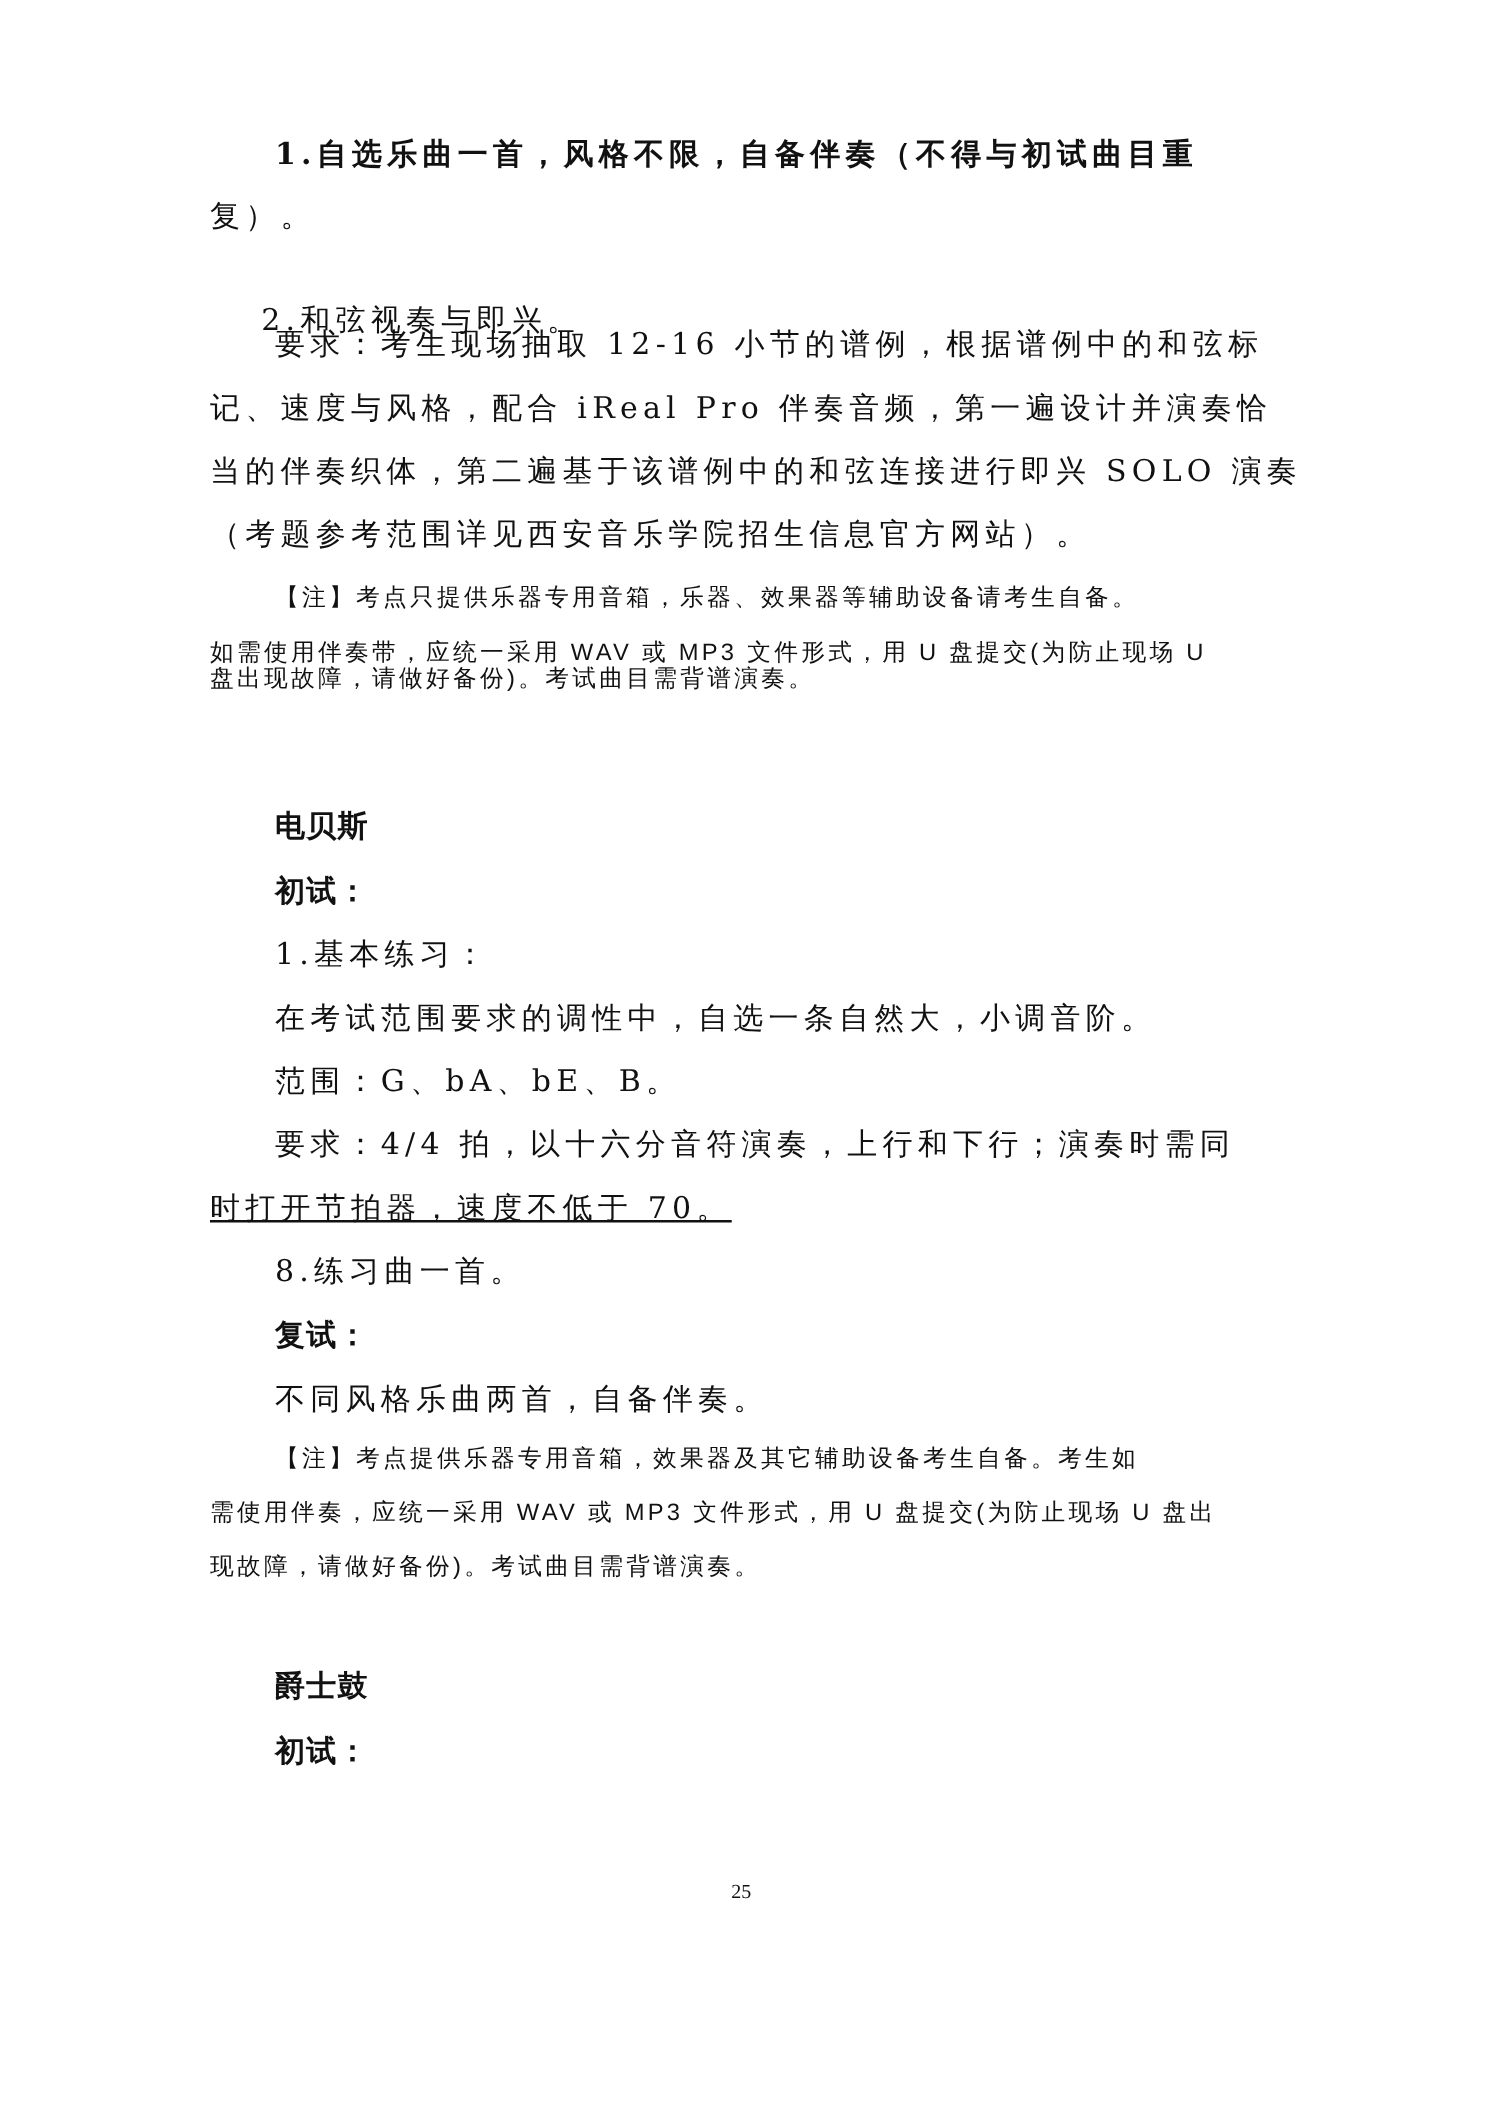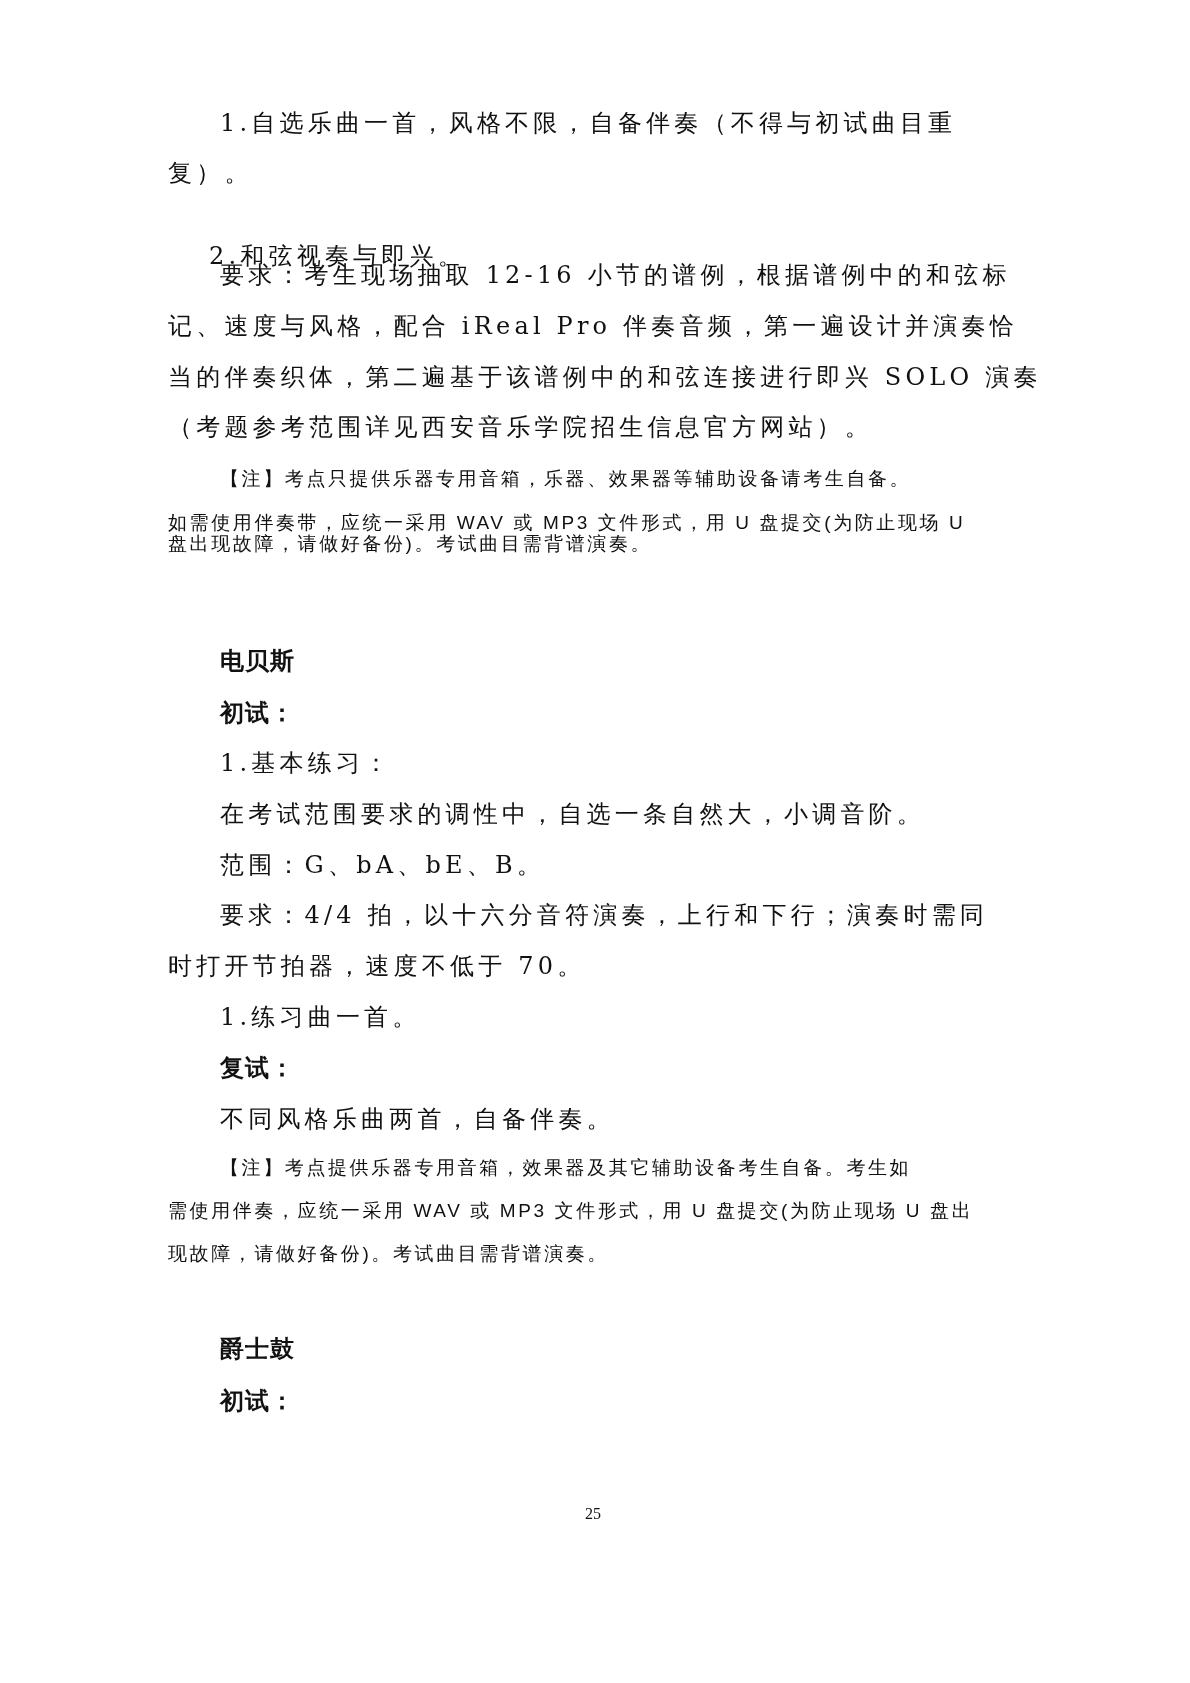--- a/index.html
+++ b/index.html
@@ -9,21 +9,21 @@
   .note { font-size: 19px; letter-spacing: 2.6px; font-family: Liberation Sans, sans-serif; }
   .head { font-weight: bold; font-family: "DejaVu Sans", "Liberation Sans", sans-serif; letter-spacing: 1px; }
   .ul { text-underline-offset: 5px; text-decoration-thickness: 2px; }
   .pagenum { position: absolute; top: 1505px; left: 0; width: 1186px; text-align: center;
              font-size: 16px; font-family: "Liberation Serif", serif; }
 </style>
 </head>
 <body>
 
 <div>
-  <div class="line" style="left:220px; top:108px;">1.自选乐曲一首，风格不限，自备伴奏（不得与初试曲目重</div>
+  <div class="line" style="left:220px; top:108px;font-weight:bold;">1.自选乐曲一首，风格不限，自备伴奏（不得与初试曲目重</div>
   <div class="line" style="left:168px; top:158px;">复）。</div>
 </div>
 <div class="line" style="left:209px; top:209px;margin-top:32px;">2.和弦视奏与即兴。</div>
 <div>
   <div class="line" style="left:220px; top:260px;">要求：考生现场抽取 12-16 小节的谱例，根据谱例中的和弦标</div>
   <div class="line" style="left:168px; top:311px;">记、速度与风格，配合 iReal Pro 伴奏音频，第一遍设计并演奏恰</div>
   <div class="line" style="left:168px; top:362px;">当的伴奏织体，第二遍基于该谱例中的和弦连接进行即兴 SOLO 演奏</div>
   <div class="line" style="left:168px; top:412px;">（考题参考范围详见西安音乐学院招生信息官方网站）。</div>
 </div>
 <div>
@@ -32,22 +32,22 @@
   <div class="line note" style="left:168px; top:529px;">盘出现故障，请做好备份)。考试曲目需背谱演奏。</div>
 </div>
 
 <div class="line head ul" style="left:220px; top:646px;">电贝斯</div>
 <div class="line head" style="left:220px; top:698px;">初试：</div>
 <div>
   <div class="line" style="left:220px; top:748px;">1.基本练习：</div>
   <div class="line" style="left:220px; top:799px;">在考试范围要求的调性中，自选一条自然大，小调音阶。</div>
   <div class="line" style="left:220px; top:850px;">范围：G、bA、bE、B。</div>
   <div class="line" style="left:220px; top:900px;">要求：4/4 拍，以十六分音符演奏，上行和下行；演奏时需同</div>
-  <div class="line" style="left:168px; top:951px;">时打开节拍器，速度不低于 70。</div>
-  <div class="line" style="left:220px; top:1002px;">1.练习曲一首。</div>
+  <div class="line" style="left:168px; top:951px;text-decoration:underline;">时打开节拍器，速度不低于 70。</div>
+  <div class="line" style="left:220px; top:1002px;">8.练习曲一首。</div>
 </div>
 <div class="line head" style="left:220px; top:1053px;">复试：</div>
 <div class="line" style="left:220px; top:1104px;">不同风格乐曲两首，自备伴奏。</div>
 <div>
   <div class="line note" style="left:220px; top:1153px;">【注】考点提供乐器专用音箱，效果器及其它辅助设备考生自备。考生如</div>
   <div class="line note" style="left:168px; top:1196px;">需使用伴奏，应统一采用 WAV 或 MP3 文件形式，用 U 盘提交(为防止现场 U 盘出</div>
   <div class="line note" style="left:168px; top:1239px;">现故障，请做好备份)。考试曲目需背谱演奏。</div>
 </div>
 
 <div class="line head ul" style="left:220px; top:1334px;">爵士鼓</div>

